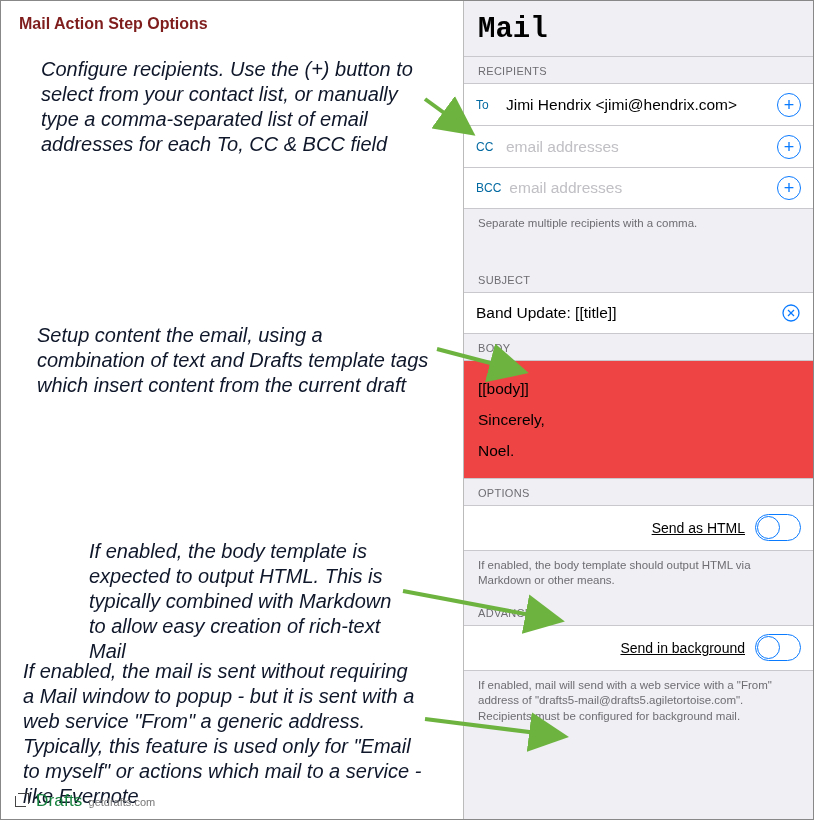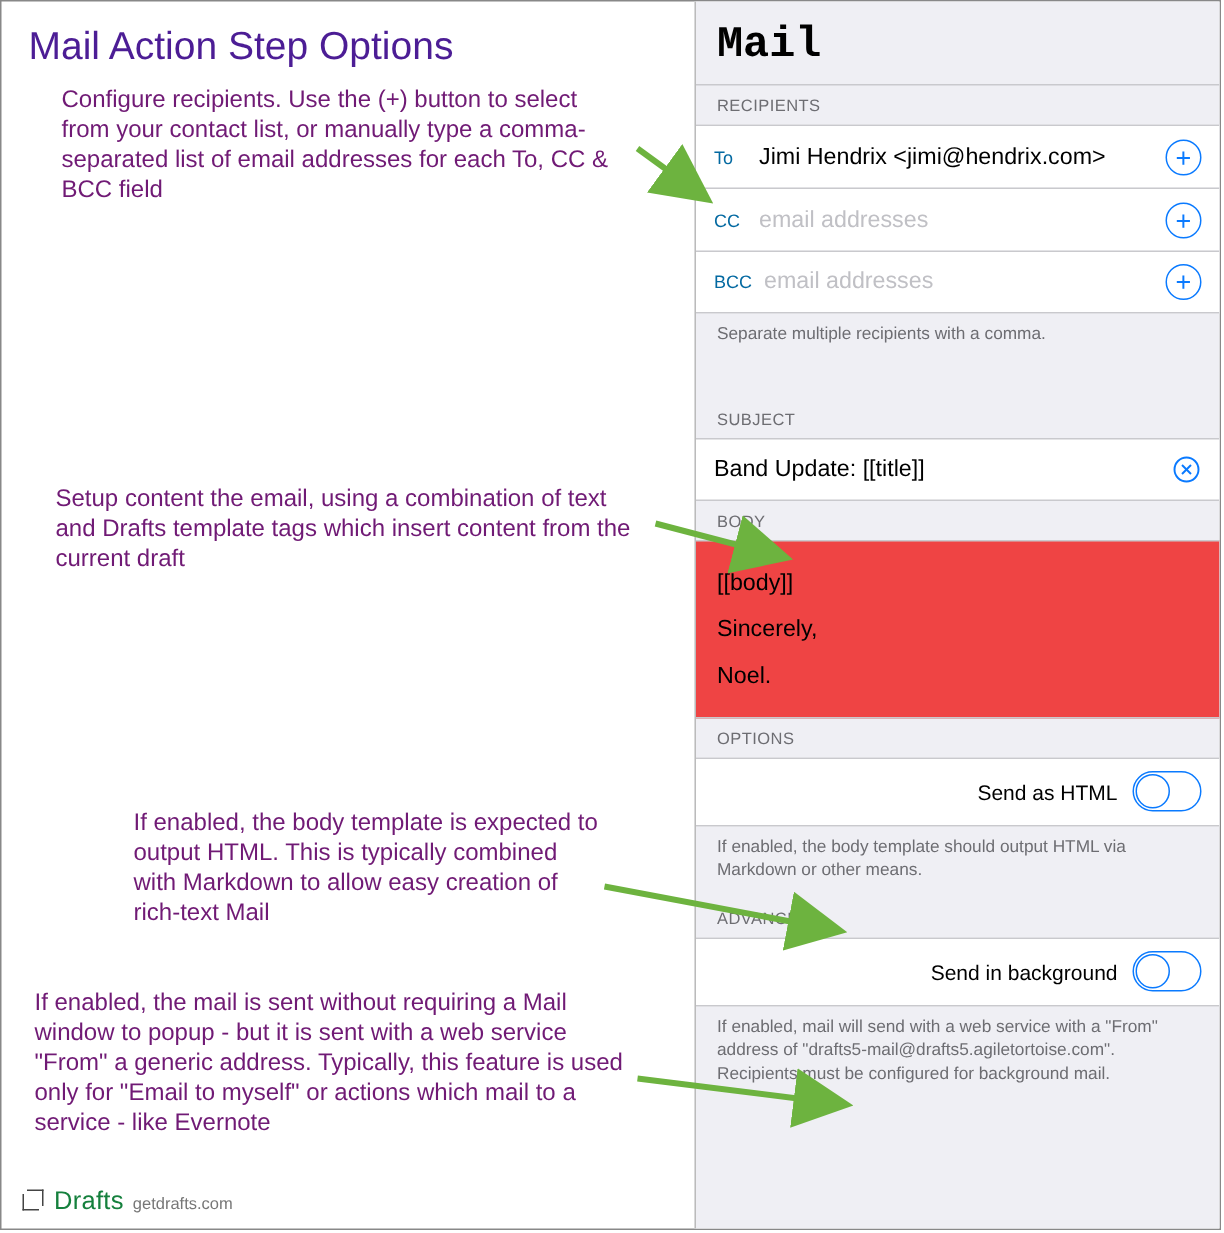--- a/index.html
+++ b/index.html
@@ -20,30 +20,31 @@
   }
   
   .left {
     width: 462px;
     padding: 14px 18px 10px 18px;
     position: relative;
     display: flex;
     flex-direction: column;
   }
   .left-title {
-    color: #4c1d95;
-    font-size: 26px;
-    font-weight: 400;
+    color: #7f1d1d;
+    font-size: 16px;
+    font-weight: 700;
     margin-bottom: 18px;
   }
   .callout {
-    color: #701a75;
-    font-size: 16px;
+    color: #0f172a;
+    font-size: 20px;
     line-height: 1.25;
     position: absolute;
+    font-style: italic;
   }
   .footer {
     position: absolute;
     bottom: 8px;
     left: 14px;
     display: flex;
     align-items: baseline;
     gap: 6px;
   }
   .drafts-icon {
@@ -143,20 +144,21 @@
     background: #fff;
     border-top: 1px solid #c9c9cd;
     border-bottom: 1px solid #c9c9cd;
     display: flex;
     align-items: center;
     justify-content: flex-end;
     padding: 0 12px;
     min-height: 46px;
     gap: 10px;
     font-size: 14px;
+    text-decoration: underline;
   }
   .toggle {
     width: 46px; height: 27px;
     border: 1.8px solid #0a7aff;
     border-radius: 14px;
     position: relative;
     cursor: pointer;
     background: #fff;
   }
   .toggle::after {

